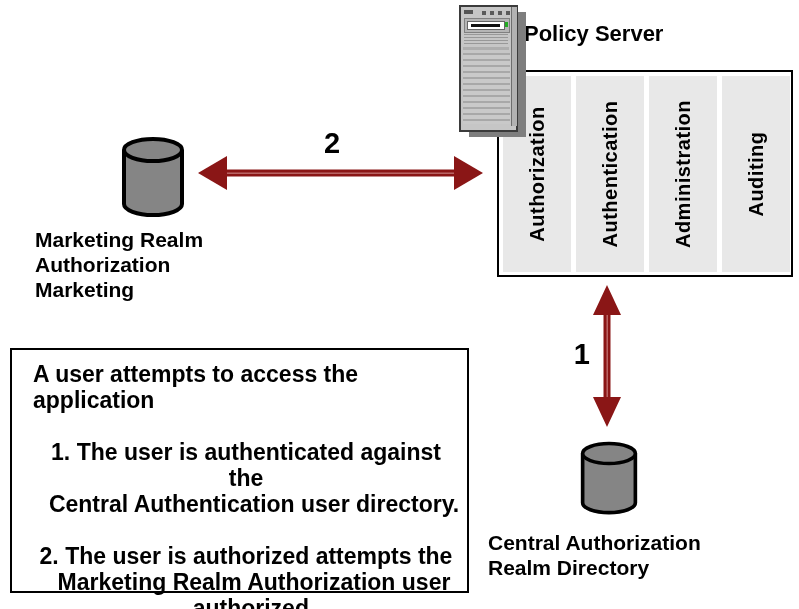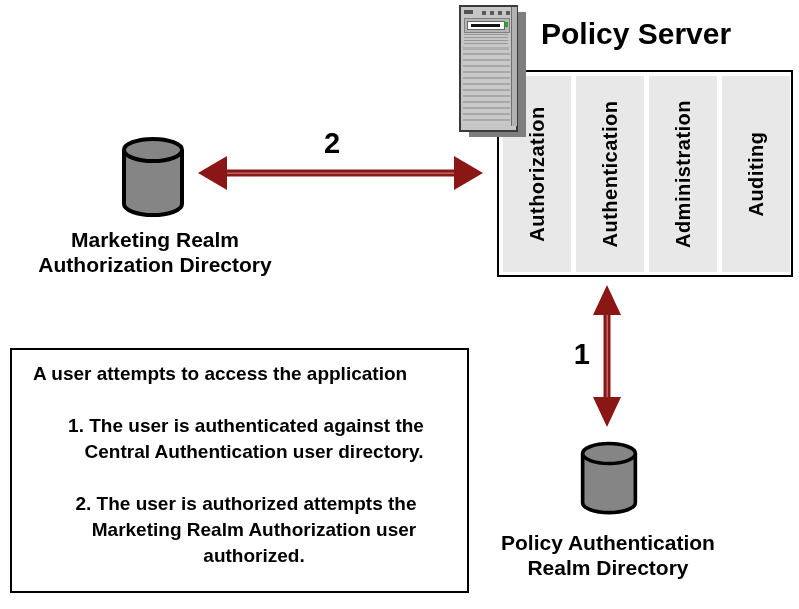--- a/index.html
+++ b/index.html
@@ -17,21 +17,21 @@
   .pcol {
     position:absolute; top:4px; height:196px; width:68px; background:#e8e8e8;
   }
   .pcol .rot {
     position:absolute; left:50%; top:50%;
     transform:translate(-50%,-50%) rotate(-90deg);
     white-space:nowrap; font-size:20px; letter-spacing:0.5px;
   }
   .pcol1 { left:4px; } .pcol2 { left:77px; } .pcol3 { left:150px; } .pcol4 { left:223px; }
 
-  .ps-title { position:absolute; left:541px; top:22px; font-size:30px; line-height:24px; }
+  .ps-title { position:absolute; left:524px; top:22px; font-size:22px; line-height:24px; }
 
   
   .server {
     position:absolute; left:459px; top:5px; width:55px; height:123px;
     background:#c6c6c6; border:2px solid #3b3b3b;
     box-shadow:9px 6px 0 -1px #7e7e7e; z-index:3;
   }
   .server > div { position:absolute; }
   .srv-label { left:3px; top:3px; width:9px; height:4px; background:#555; }
   .srv-btn   { top:4px; width:4px; height:4px; background:#5a5a5a; }
@@ -40,32 +40,32 @@
   .srv-slot  { position:absolute; left:3px; top:2px; width:29px; height:3px; background:#111; }
   .srv-led   { position:absolute; right:1px; top:3px; width:3px; height:5px; background:#22aa22; }
   .srv-vents1{ left:3px; top:27px; width:44px; height:11px;
                background:repeating-linear-gradient(to bottom,#989898 0 1px,#c6c6c6 1px 3px); }
   .srv-div   { left:2px; top:40px; width:46px; height:3px; background:#aeaeae; }
   .srv-vents2{ left:2px; top:46px; width:47px; height:71px;
                background:repeating-linear-gradient(to bottom,#a8a8a8 0 2px,#c9c9c9 2px 6px); }
   .srv-side  { left:50px; top:0; width:5px; height:119px; background:#b2b2b2; border-left:1px solid #6e6e6e; }
 
   
-  .node-label { position:absolute; text-align:center; font-size:21px; line-height:25px; }
+  .node-label { position:absolute; text-align:left; font-size:21px; line-height:25px; }
   .lbl-marketing { left:35px;  top:227px; width:240px; }
   .lbl-central   { left:488px; top:530px; width:240px; }
   .arrow-num { position:absolute; font-size:29px; line-height:30px; }
   .num-2 { left:314px; top:128px; width:36px; text-align:center; }
   .num-1 { left:556px; top:339px; width:34px; text-align:right; }
 
   
   .note {
     position:absolute; left:10px; top:348px; width:459px; height:245px;
     border:2px solid #000; box-sizing:border-box; background:#fff;
-    font-size:19px; line-height:26px; padding:11px 6px 0 19px;
+    font-size:23px; line-height:26px; padding:11px 6px 0 19px;
   }
   .note .intro div { margin-left:2px; }
   .note .li { margin-top:26px;text-align:center; }
   .note .li-cont { margin-left:16px; }
 
   svg { display:block; position:absolute; }
 </style>
 </head>
 <body>
 
@@ -105,29 +105,29 @@
   </div>
 
   <div class="ps-title">Policy Server</div>
 
   <svg style="left:120px; top:135px;" width="66" height="86" viewBox="0 0 66 86">
     <path d="M4 15 V69 A29 11 0 0 0 62 69 V15" fill="#858585" stroke="#000" stroke-width="4" stroke-linejoin="round"></path>
     <ellipse cx="33" cy="15" rx="29" ry="11" fill="#858585" stroke="#000" stroke-width="4"></ellipse>
   </svg>
   <div class="node-label lbl-marketing">
     <div>Marketing Realm</div>
-    <div>Authorization Directory</div>
+    <div>Authorization Marketing</div>
   </div>
 
   <svg style="left:579px; top:438px;" width="60" height="82" viewBox="0 0 66 86">
     <path d="M4 15 V69 A29 11 0 0 0 62 69 V15" fill="#858585" stroke="#000" stroke-width="4" stroke-linejoin="round"></path>
     <ellipse cx="33" cy="15" rx="29" ry="11" fill="#858585" stroke="#000" stroke-width="4"></ellipse>
   </svg>
   <div class="node-label lbl-central">
-    <div>Policy Authentication</div>
+    <div>Central Authorization</div>
     <div>Realm Directory</div>
   </div>
 
   <svg style="left:196px; top:153px;" width="292" height="40" viewBox="0 0 292 40">
     <defs>
       <linearGradient id="gh" x1="0" y1="0" x2="0" y2="1">
         <stop offset="0" stop-color="#8a1616"></stop>
           <stop offset="0.38" stop-color="#8a1616"></stop>
         <stop offset="0.52" stop-color="#d39191"></stop>
         <stop offset="0.66" stop-color="#8a1616"></stop>

